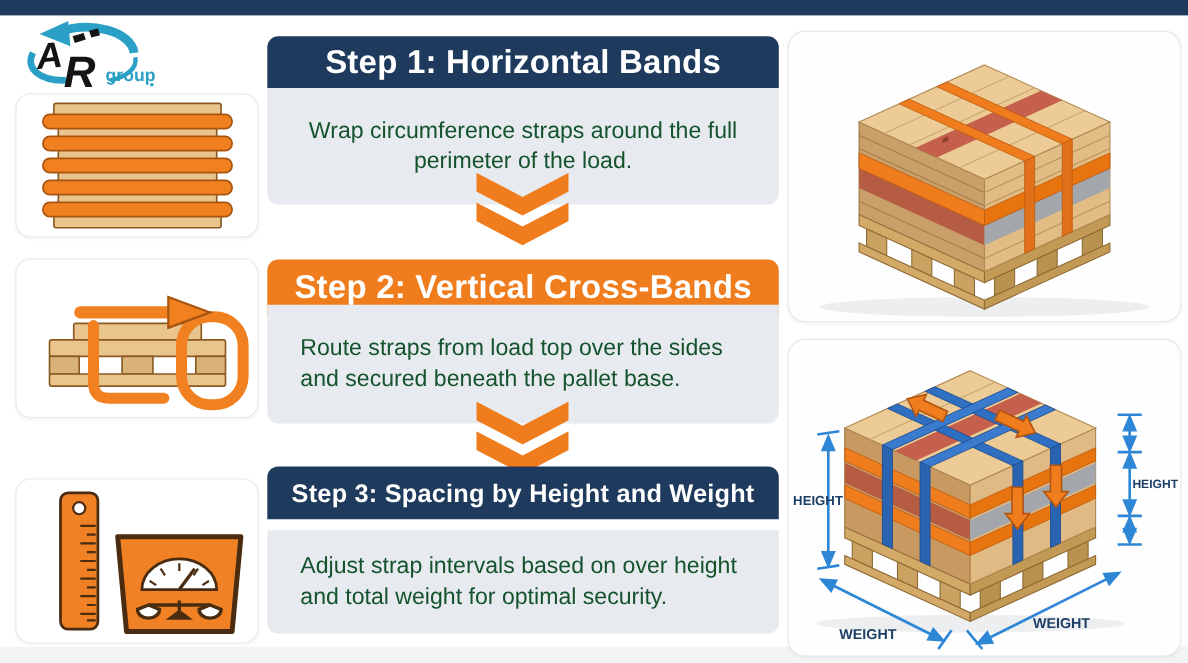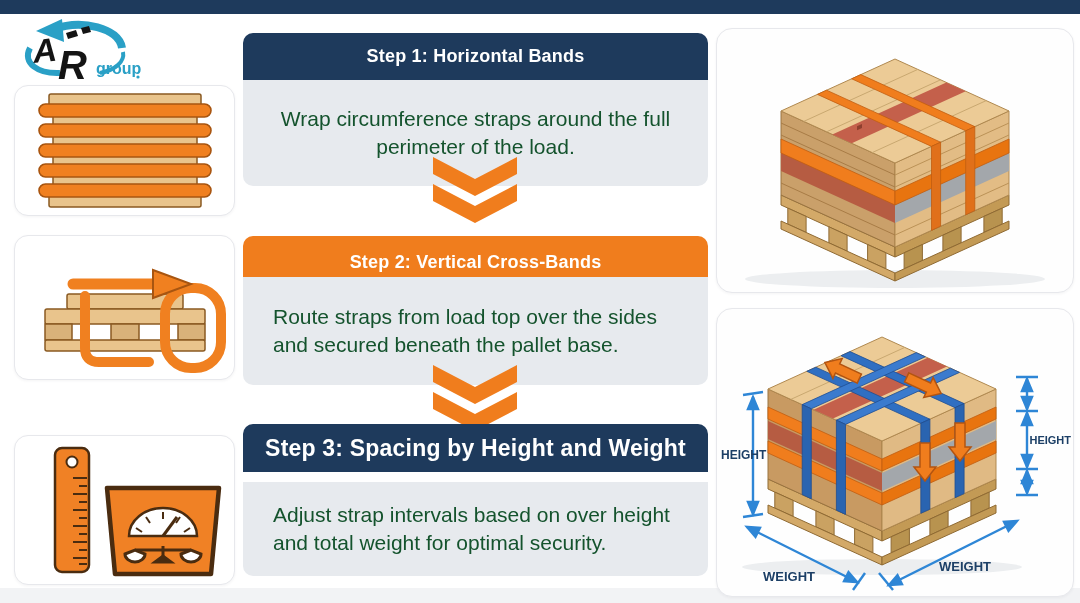--- a/index.html
+++ b/index.html
@@ -8,21 +8,21 @@
   .topbar{position:absolute;left:0;top:0;width:1080px;height:14px;background:#1e3a5c;}
   .bottomstrip{position:absolute;left:0;top:588px;width:1080px;height:15px;background:#f2f3f5;}
   .logo{position:absolute;left:16px;top:16px;width:140px;height:66px;}
   .lcard{position:absolute;left:14px;width:219px;background:#ffffff;border:1px solid #e7e8ec;
          border-radius:14px;box-shadow:0 1px 3px rgba(30,40,60,.05);overflow:hidden;}
   .lcard svg{display:block;}
   .rcard{position:absolute;left:716px;width:356px;background:#fefefe;border:1px solid #e7e8ec;
          border-radius:16px;box-shadow:0 1px 3px rgba(30,40,60,.05);overflow:hidden;}
   .step-header{position:absolute;left:243px;width:465px;display:flex;align-items:center;justify-content:center;
          border-radius:10px 10px 0 0;color:#ffffff;font-weight:bold;}
-  .step-header .t{font-size:18px;letter-spacing:.2px;}
+  .step-header .t{font-size:30px;letter-spacing:.2px;}
   .hdr-navy{background:#1e3a5c;}
   .hdr-orange{background:#f07d1d;}
   .step-body{position:absolute;left:243px;width:465px;background:#e7eaee;border-radius:0 0 10px 10px;
          display:flex;align-items:center;color:#14532d;font-size:21px;line-height:1.32;}
   .step-body p{margin:0;padding:0 16px;width:100%;}
   .center p{text-align:center;}
   .left p{text-align:left;padding-left:30px;padding-right:18px;}
   .title3{font-size:23px !important;}
   .chev{position:absolute;width:84px;height:66px;}
 </style>

